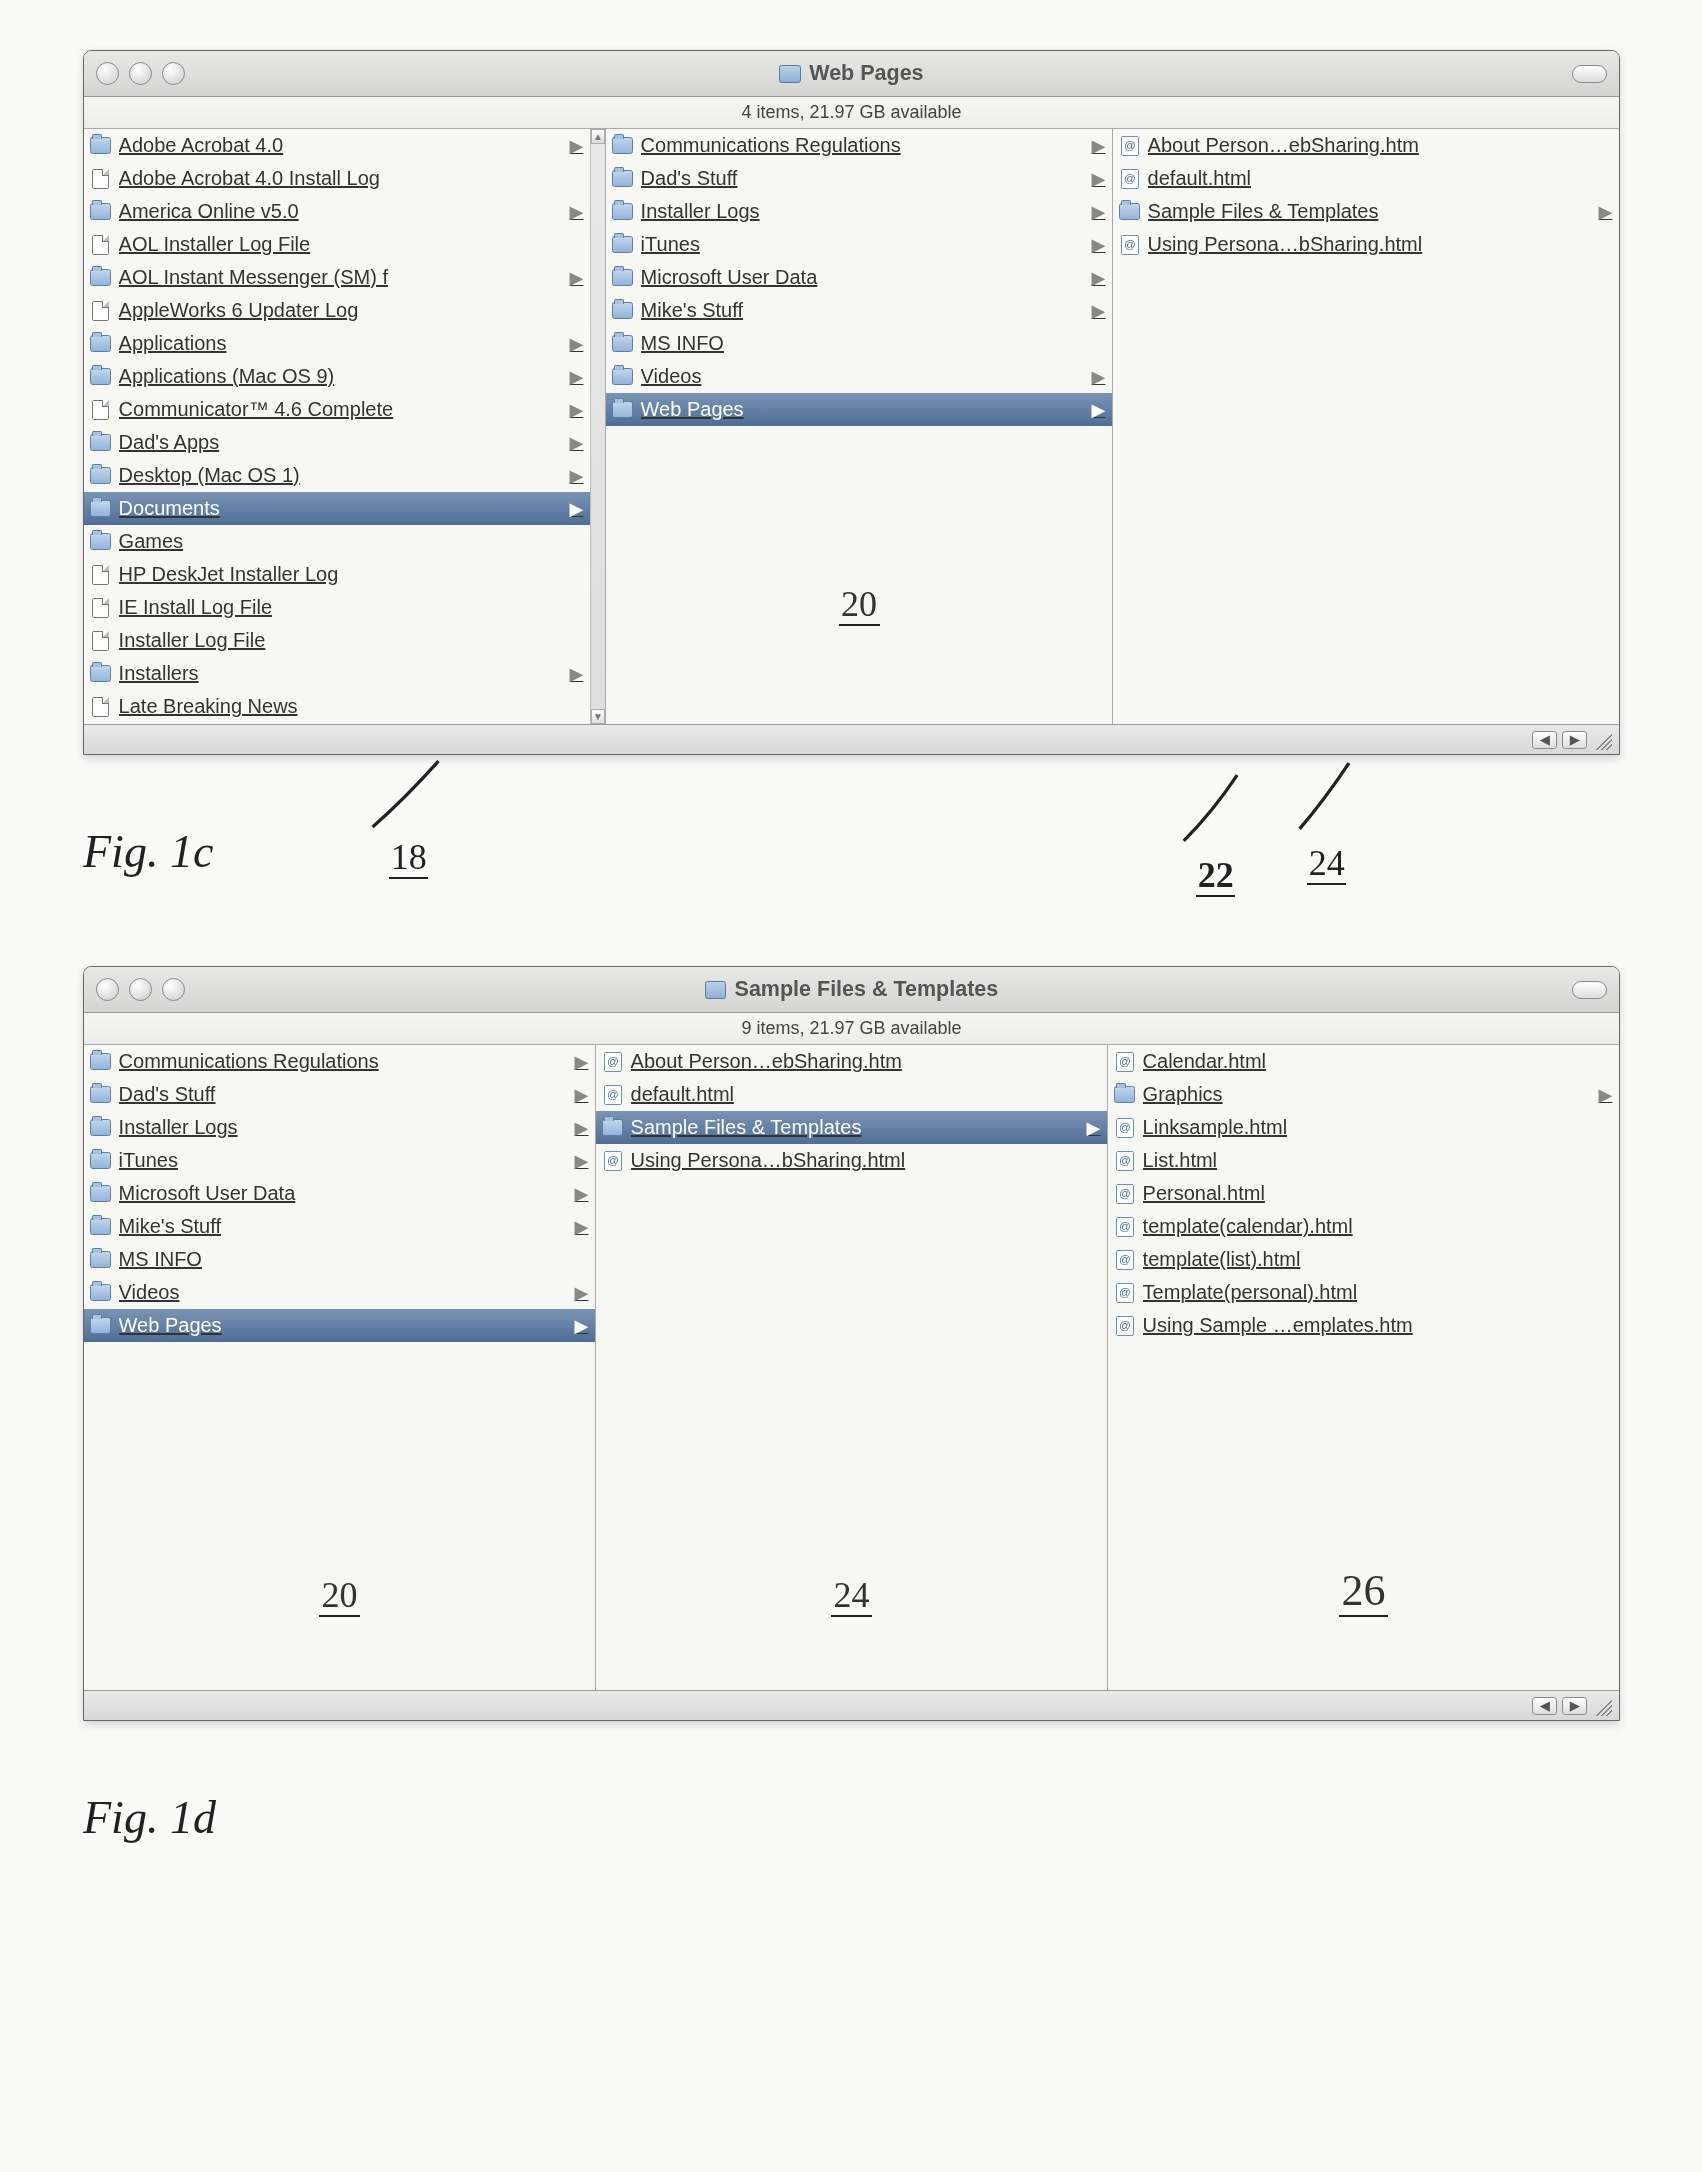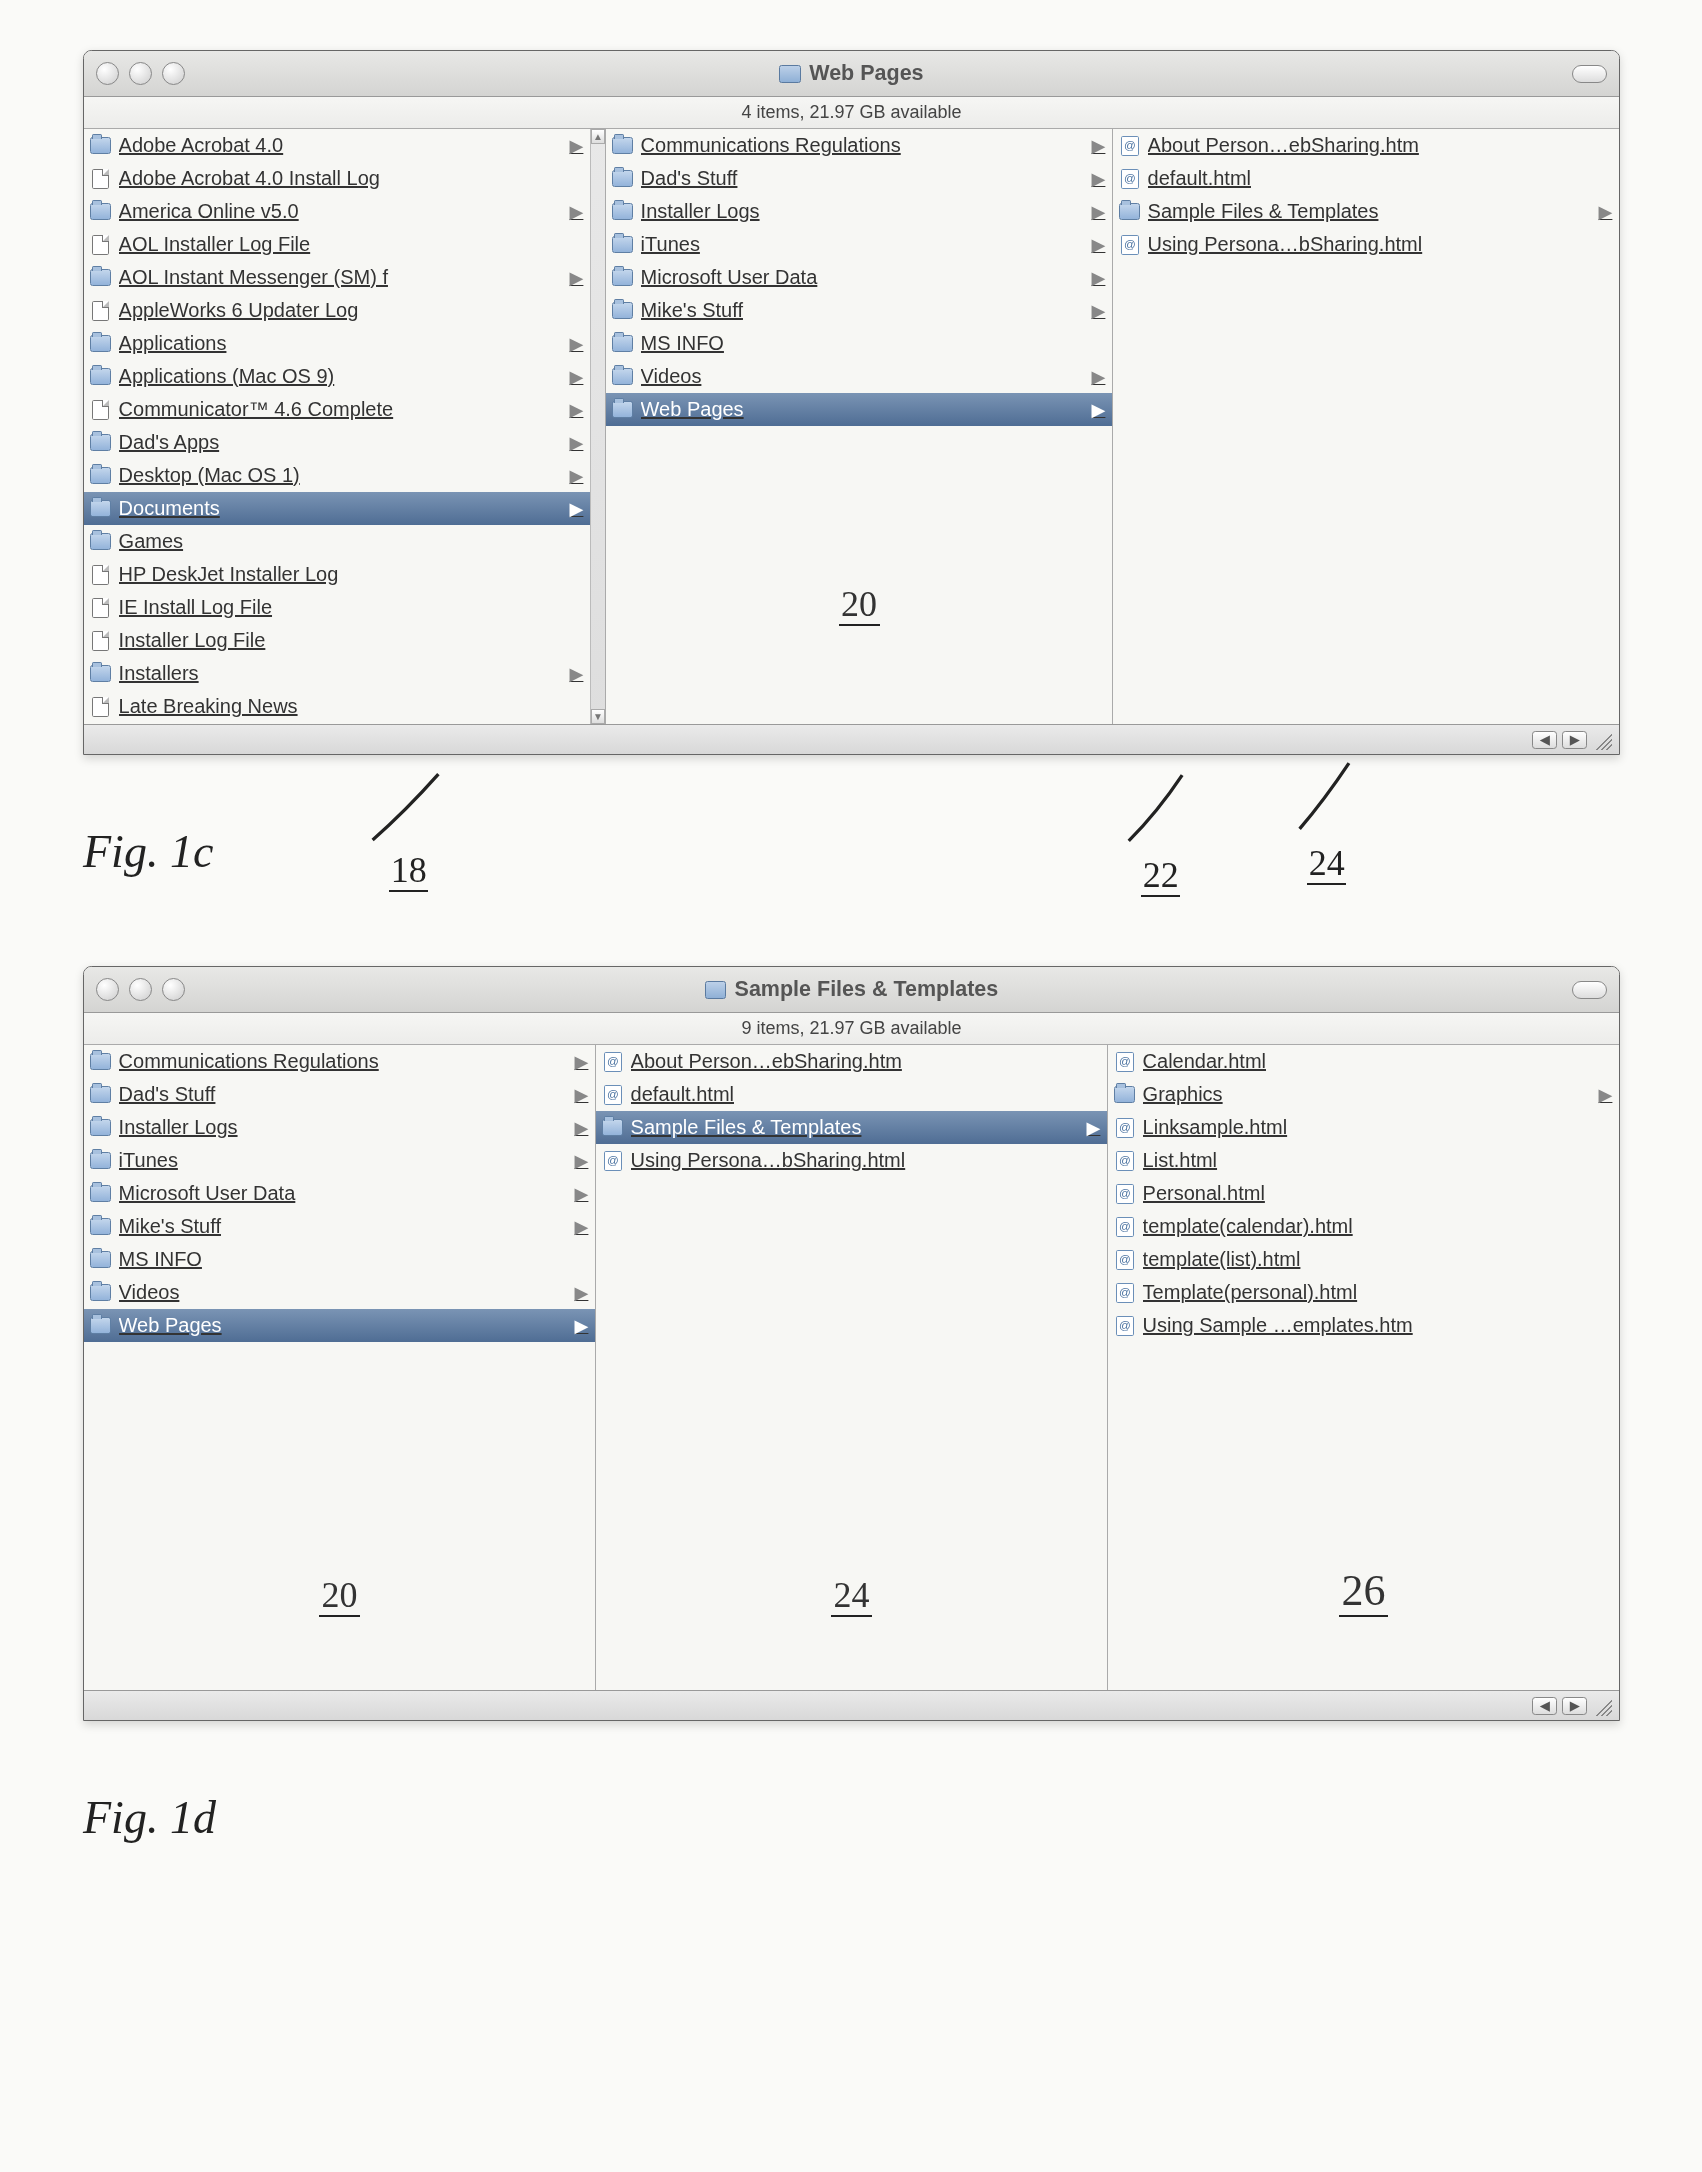--- a/index.html
+++ b/index.html
@@ -442,27 +442,27 @@
     </div>
   <div class="bottombar">
     <div class="nav-btn">◀</div>
     <div class="nav-btn">▶</div>
     <div class="resize"></div>
   </div>
 </div>
 
 <div class="callout">
   <div class="figcaption">Fig. 1c</div>
-  <div class="ref" style="left:306px; top:24px;">
+  <div class="ref" style="left:306px; top:11px;">
     <svg width="99" height="74" style="left:-33px; top:-79px;" viewBox="0 0 120 90">
         <path d="M100 5 Q 60 50 20 85" stroke="#222" stroke-width="4" fill="none"></path>
       </svg>
     <span class="num">18</span>
   </div>
-  <div class="ref" style="left:1058px; top:29px;">
+  <div class="ref" style="left:1113px; top:29px;font-weight:bold;">
     <svg width="83" height="74" style="left:-25px; top:-83px;" viewBox="0 0 100 90">
         <path d="M80 5 Q 50 50 15 85" stroke="#222" stroke-width="4" fill="none"></path>
       </svg>
     <span class="num">22</span>
   </div>
   <div class="ref" style="left:1224px; top:16.5px;">
     <svg width="83" height="74" style="left:-16.5px; top:-83px;" viewBox="0 0 100 90">
         <path d="M70 5 Q 40 50 10 85" stroke="#222" stroke-width="4" fill="none"></path>
       </svg>
     <span class="num">24</span>

